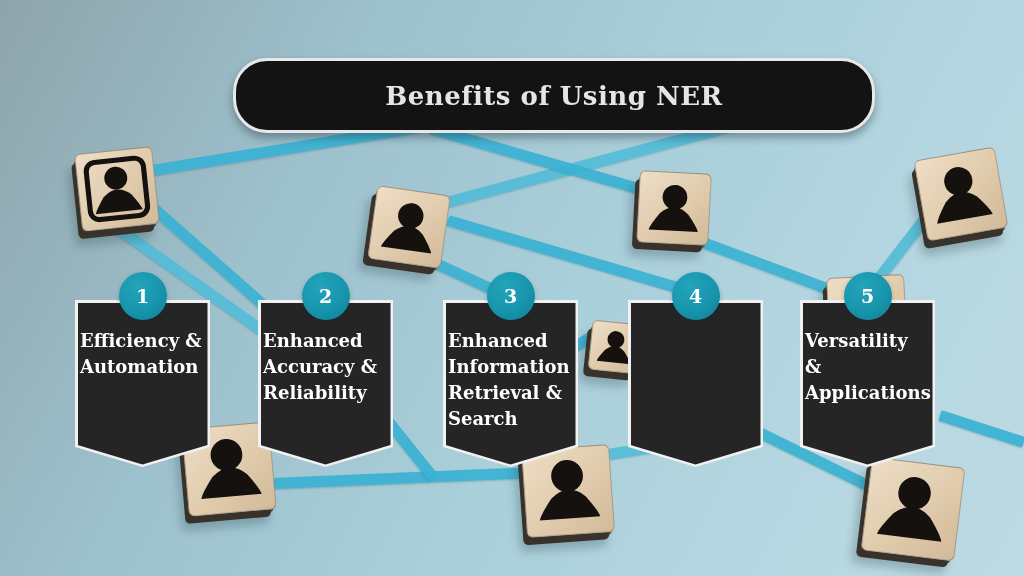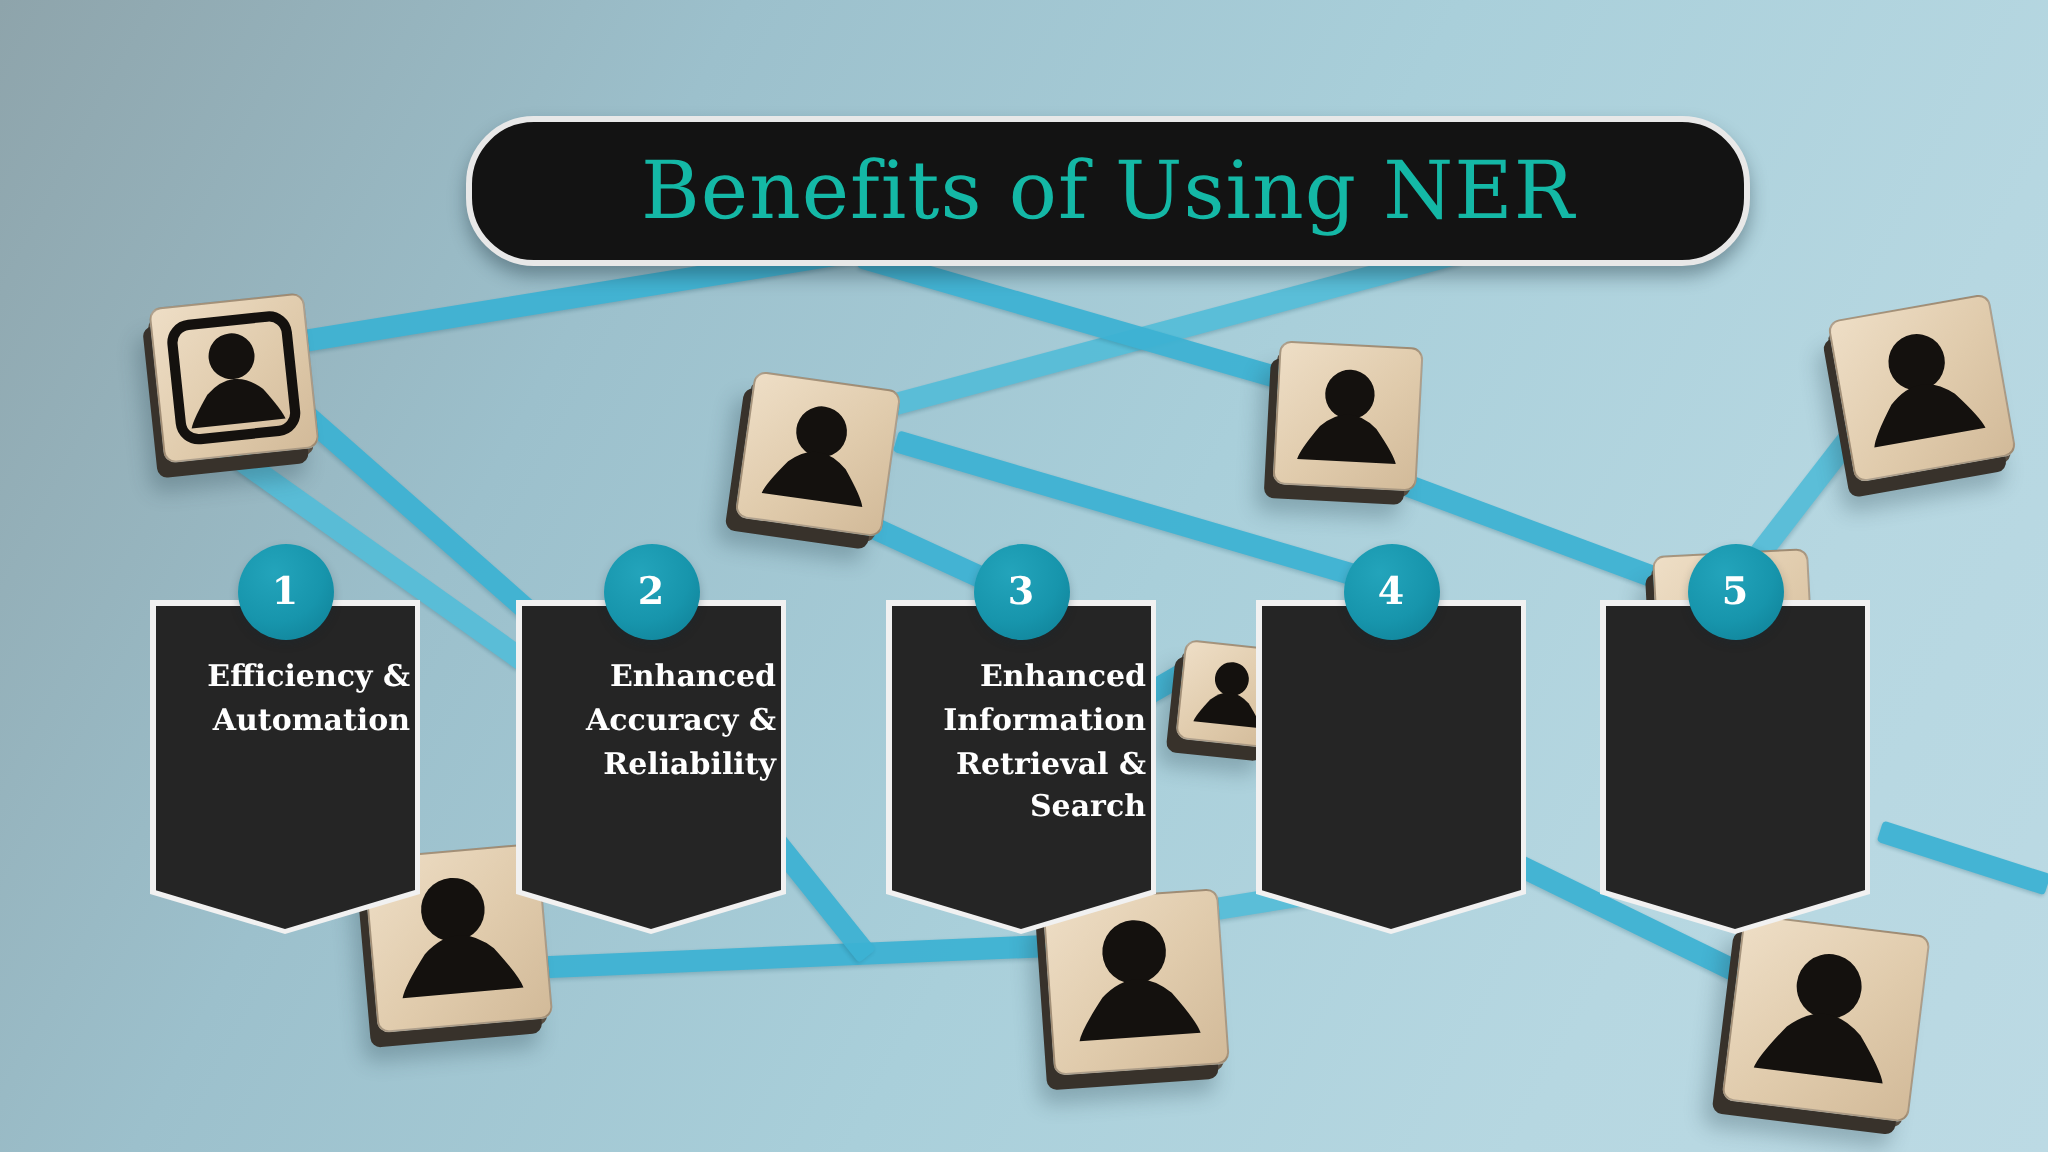--- a/index.html
+++ b/index.html
@@ -23,43 +23,43 @@
     border:1px solid rgba(60,50,40,.35);
   }
   .block svg{position:absolute;left:8%;top:8%;width:84%;height:84%;}
   
   .title-banner{
     position:absolute;left:233px;top:58px;width:642px;height:75px;
     background:#131313;border:3px solid #e8e8e8;border-radius:34px;
     box-sizing:border-box;display:flex;align-items:center;justify-content:center;
     z-index:10;box-shadow:0 5px 9px rgba(18,40,50,.38);
   }
-  .title-banner .txt{color:#14b8a6;font-weight:normal;font-size:40px;letter-spacing:.5px;}
+  .title-banner .txt{color:#e5e5e5;font-weight:bold;font-size:26px;letter-spacing:.5px;}
   
   .ribbon{position:absolute;top:272px;width:135px;height:195px;z-index:10;}
   .ribbon-shape{
     position:absolute;top:28px;left:0;width:135px;height:167px;background:#f1f1f1;
     clip-path:polygon(0 0,100% 0,100% 88%,50% 100%,0 88%);
     filter:drop-shadow(0 4px 5px rgba(18,40,50,.33));
   }
   .ribbon-inner{
     position:absolute;top:2.5px;left:2.5px;right:2.5px;bottom:2.5px;background:#252525;
     clip-path:polygon(0 0,100% 0,100% 88%,50% 100%,0 88%);
   }
   .num-circle{
     position:absolute;top:0;left:50%;transform:translateX(-50%);
     width:48px;height:48px;border-radius:50%;
     background:radial-gradient(circle at 38% 30%,#23a4bb 0%,#1795ac 55%,#0e7d93 100%);
     display:flex;align-items:center;justify-content:center;z-index:12;
     box-shadow:0 2px 4px rgba(18,40,50,.25);
   }
   .num-circle .n{color:#ffffff;font-size:19px;font-weight:bold;}
   .ribbon-text{
-    position:absolute;top:56px;left:5px;right:5px;text-align:right;
-    color:#ffffff;font-weight:bold;font-size:15px;line-height:1.45;
+    position:absolute;top:56px;left:5px;right:5px;text-align:left;
+    color:#ffffff;font-weight:bold;font-size:18px;line-height:1.45;
     white-space:pre-line;z-index:11;
   }
 </style>
 </head>
 <body>
 
 <div class="stage">
 
   <div class="tape" style="left:152px;top:164.5px;width:282px;transform:rotate(-9.2deg);"></div>
   <div class="tape lt" style="left:435px;top:199.5px;width:305px;transform:rotate(-15deg);"></div>
@@ -178,15 +178,17 @@
         <span class="n">4</span>
       </div>
   </div>
   <div class="ribbon" style="left:800px;">
     <div class="ribbon-shape">
         <div class="ribbon-inner"></div>
       </div>
     <div class="num-circle">
         <span class="n">5</span>
       </div>
+    <div class="ribbon-text">Versatility &amp;
+Applications</div>
   </div>
 
 </div>
 
 </body></html>

